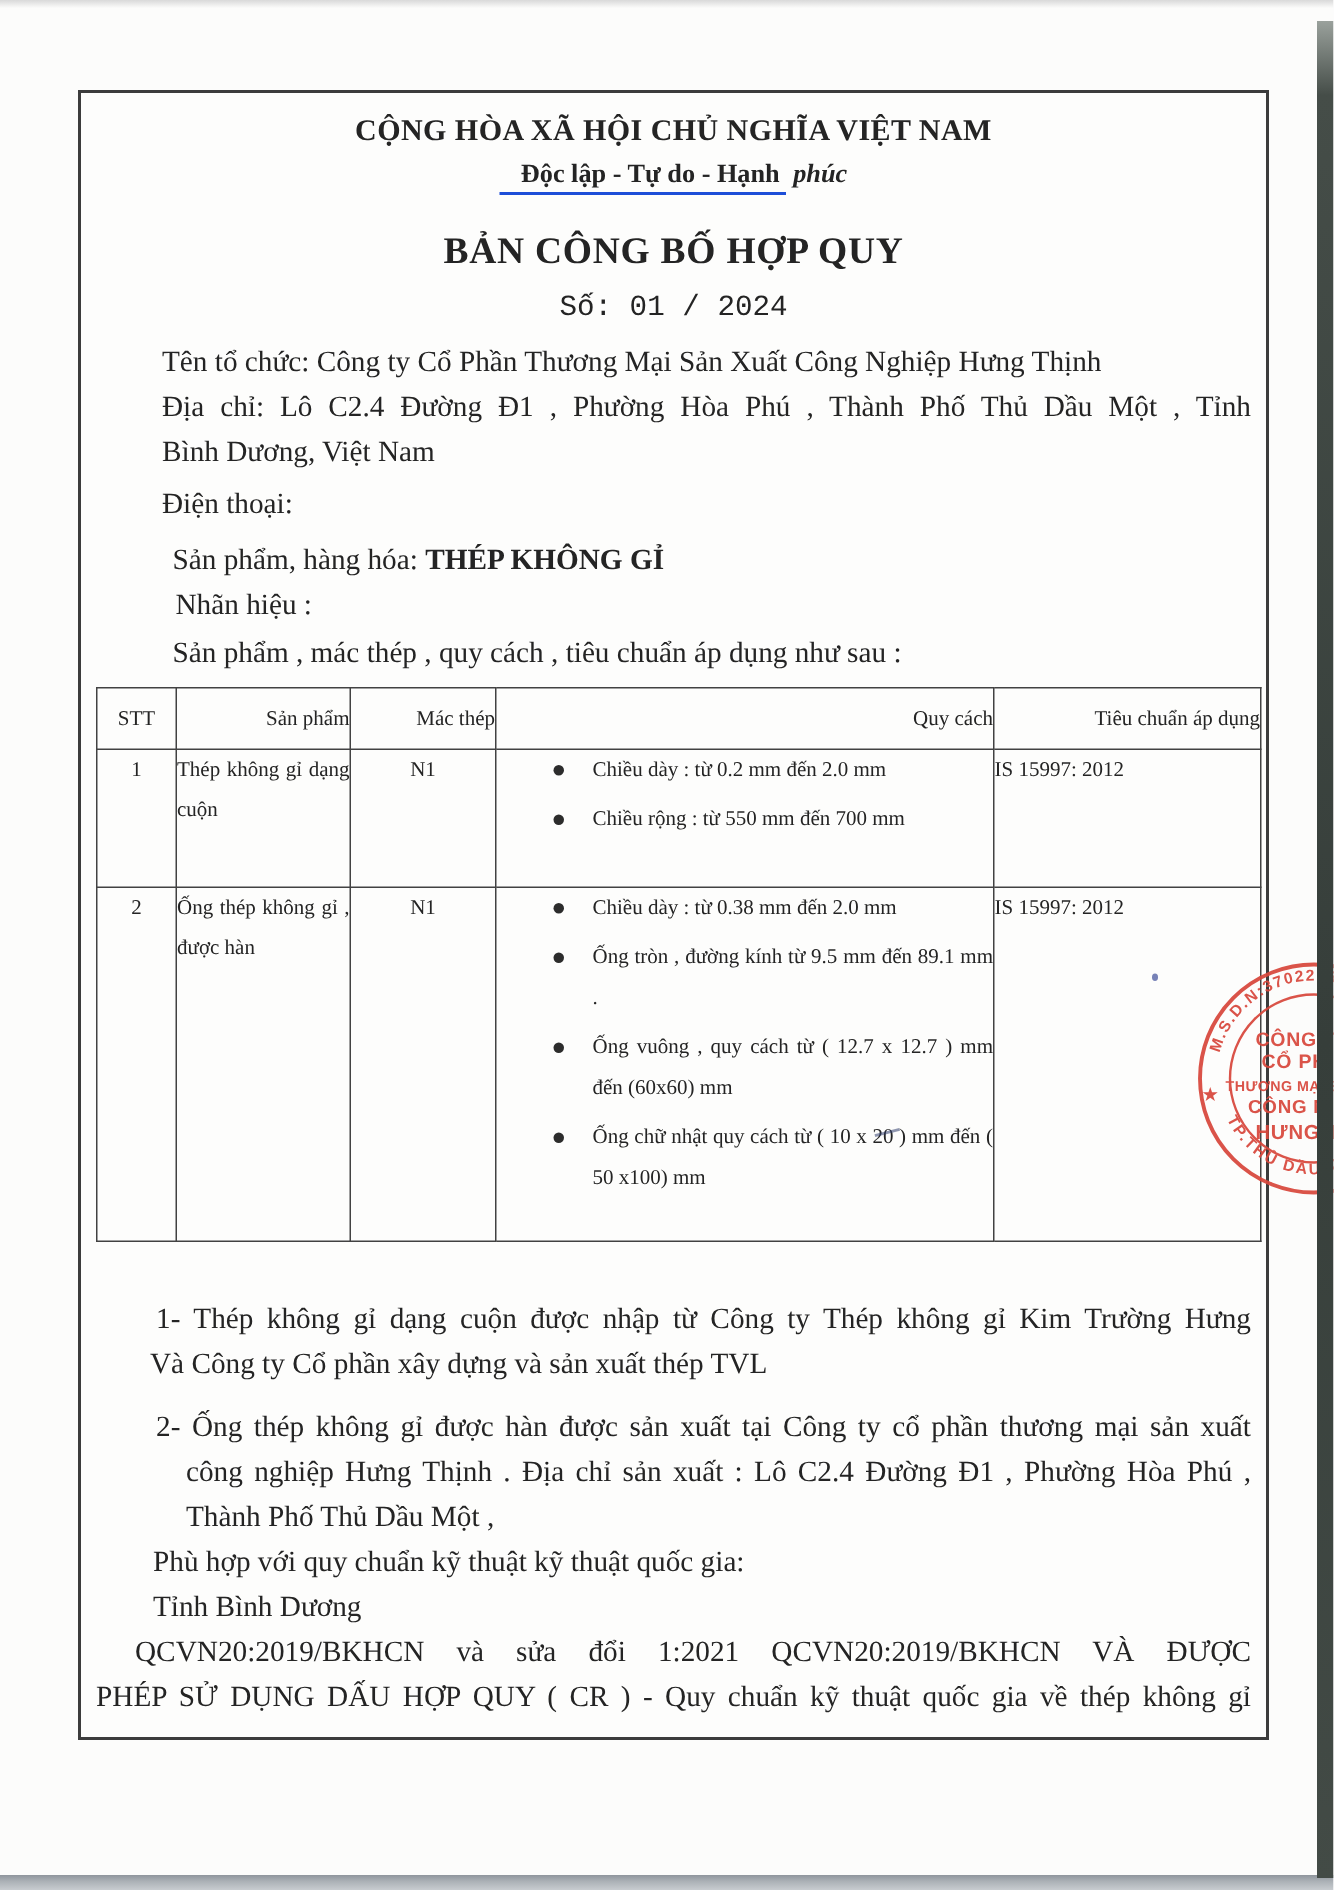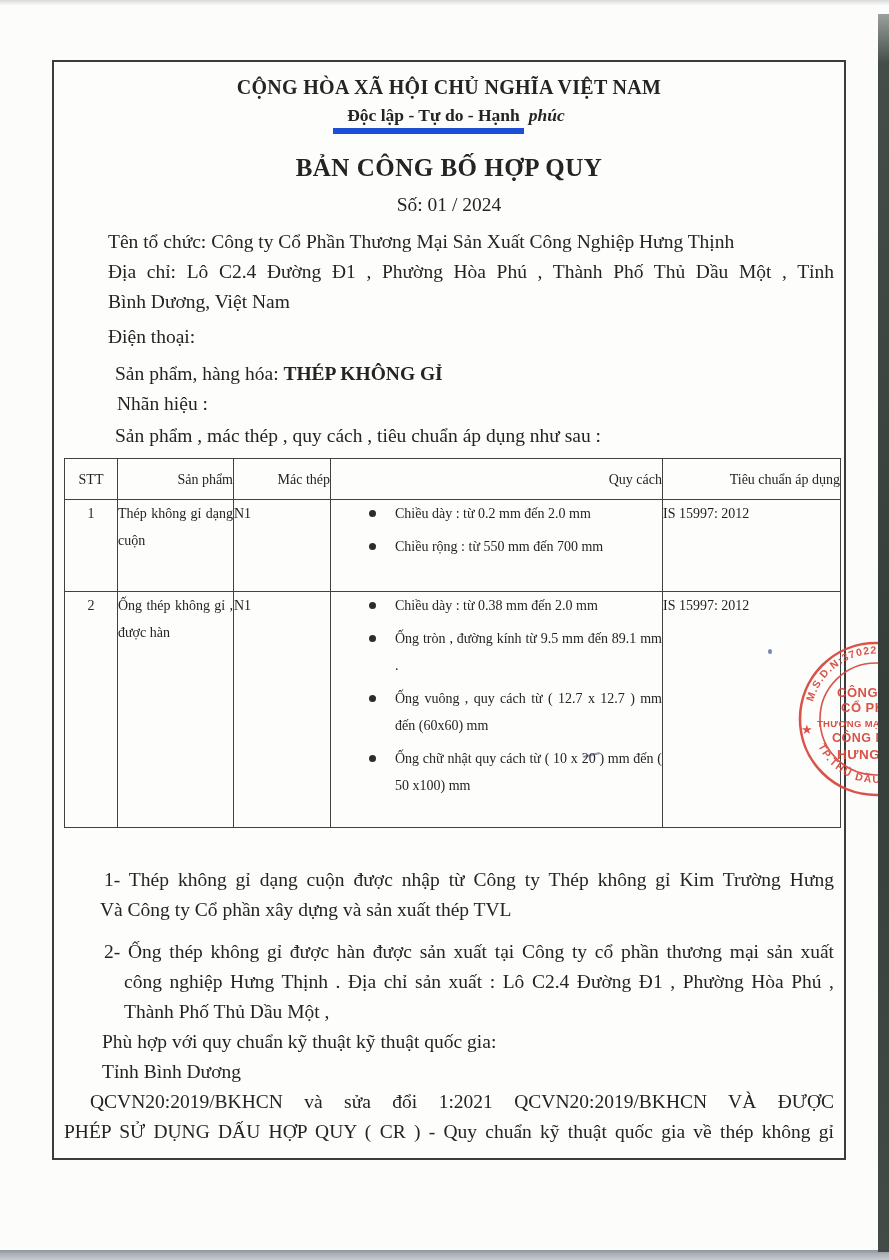--- a/index.html
+++ b/index.html
@@ -24,46 +24,46 @@
   
   .frame{position:absolute;left:52px;top:60px;width:790px;height:1096px;
     border:2px solid #3c3c3c;background:#fdfdfc;}
   .inner{position:relative;width:100%;height:100%;padding:0 10px 0 54px;
     box-sizing:border-box;font-size:19.5px;line-height:30px;}
 
   .nat-title{margin:13px 44px 0 0;text-align:center;font-weight:bold;
     font-size:20px;line-height:24px;letter-spacing:.3px;}
   .motto{margin:5px 44px 0 0;text-align:center;font-weight:bold;
     font-size:17.5px;line-height:22px;}
-  .motto .u{border-bottom:6px solid #1d4ed8;padding:0 4px 3px 14px;}
+  .motto .u{border-bottom:2px solid #1d4ed8;padding:0 4px 3px 14px;}
   .motto .tail{margin-left:5px;font-style:italic;}
   .doc-title{margin:27px 44px 0 0;text-align:center;font-weight:bold;
     font-size:25px;line-height:30px;letter-spacing:.5px;}
-  .doc-number{margin:9px 44px 0 0;text-align:center;font-size:19.5px;line-height:26px;}
+  .doc-number{margin:9px 44px 0 0;text-align:center;font-size:19.5px;line-height:26px;font-family:Liberation Mono, monospace;}
 
   .info{margin-top:9px;}
   .info p{margin:0;}
   .info .line{display:block;}
   .fill{display:block;text-align:justify;text-align-last:justify;}
   .phone{margin-top:5px !important;}
   .prod{margin-top:7px !important;margin-left:7px !important;}
   .brand{margin-left:9px !important;}
   .intro{margin-left:7px !important;margin-top:2px !important;}
   .bold{font-weight:bold;}
 
   
   table.spec{border-collapse:collapse;table-layout:fixed;margin:7px 0 0 -44px;
     width:776px;font-size:14px;line-height:27px;}
   table.spec th,table.spec td{border:1.5px solid #424242;vertical-align:top;
     font-weight:normal;padding:0;box-sizing:border-box;}
   table.spec th{height:41px;vertical-align:middle;text-align:right;padding-left:14px;}
   table.spec th.c{text-align:center;padding-left:0;}
   td.stt{text-align:center;padding-top:12px;}
   td.sp{padding:12px 9px 0 13px;text-align:justify;}
-  td.mac{padding-top:12px;}
+  td.mac{text-align:center;padding-top:12px;}
   td.tc{padding:12px 4px 0 12px;}
   td.qc{padding:10px 12px 0 0;}
   td.qc ul{margin:0;padding:0;list-style:none;}
   td.qc li{position:relative;padding-left:64px;margin-bottom:6px;text-align:justify;}
   td.qc li::before{content:"";position:absolute;left:38px;top:10px;width:7px;height:7px;
     border-radius:50%;background:#2c2c2c;}
   tr.r1 td{height:92px;}
   tr.r2 td{height:236px;}
 
   

